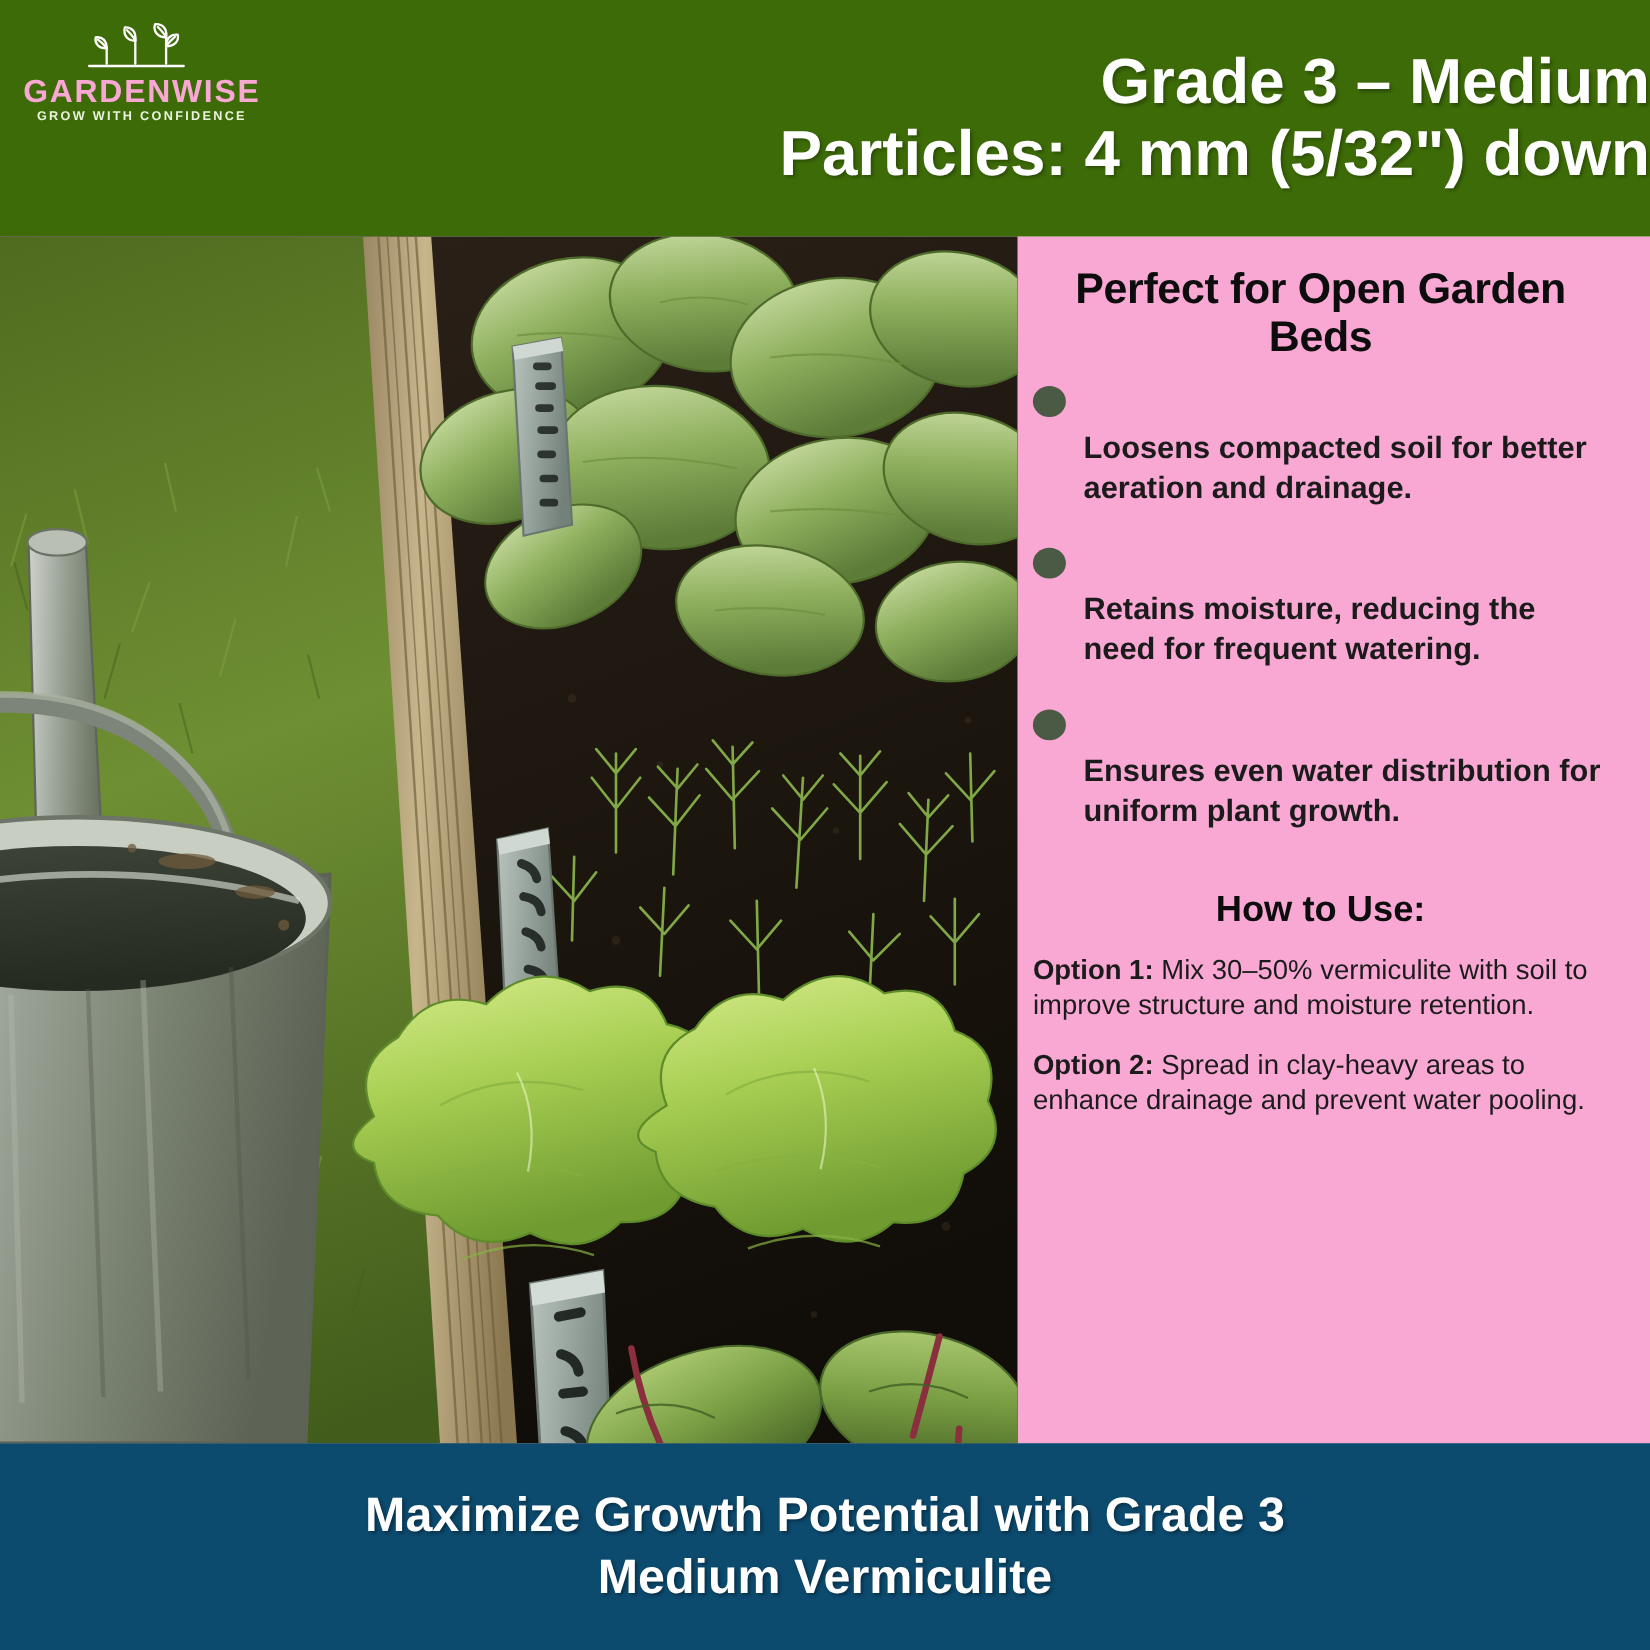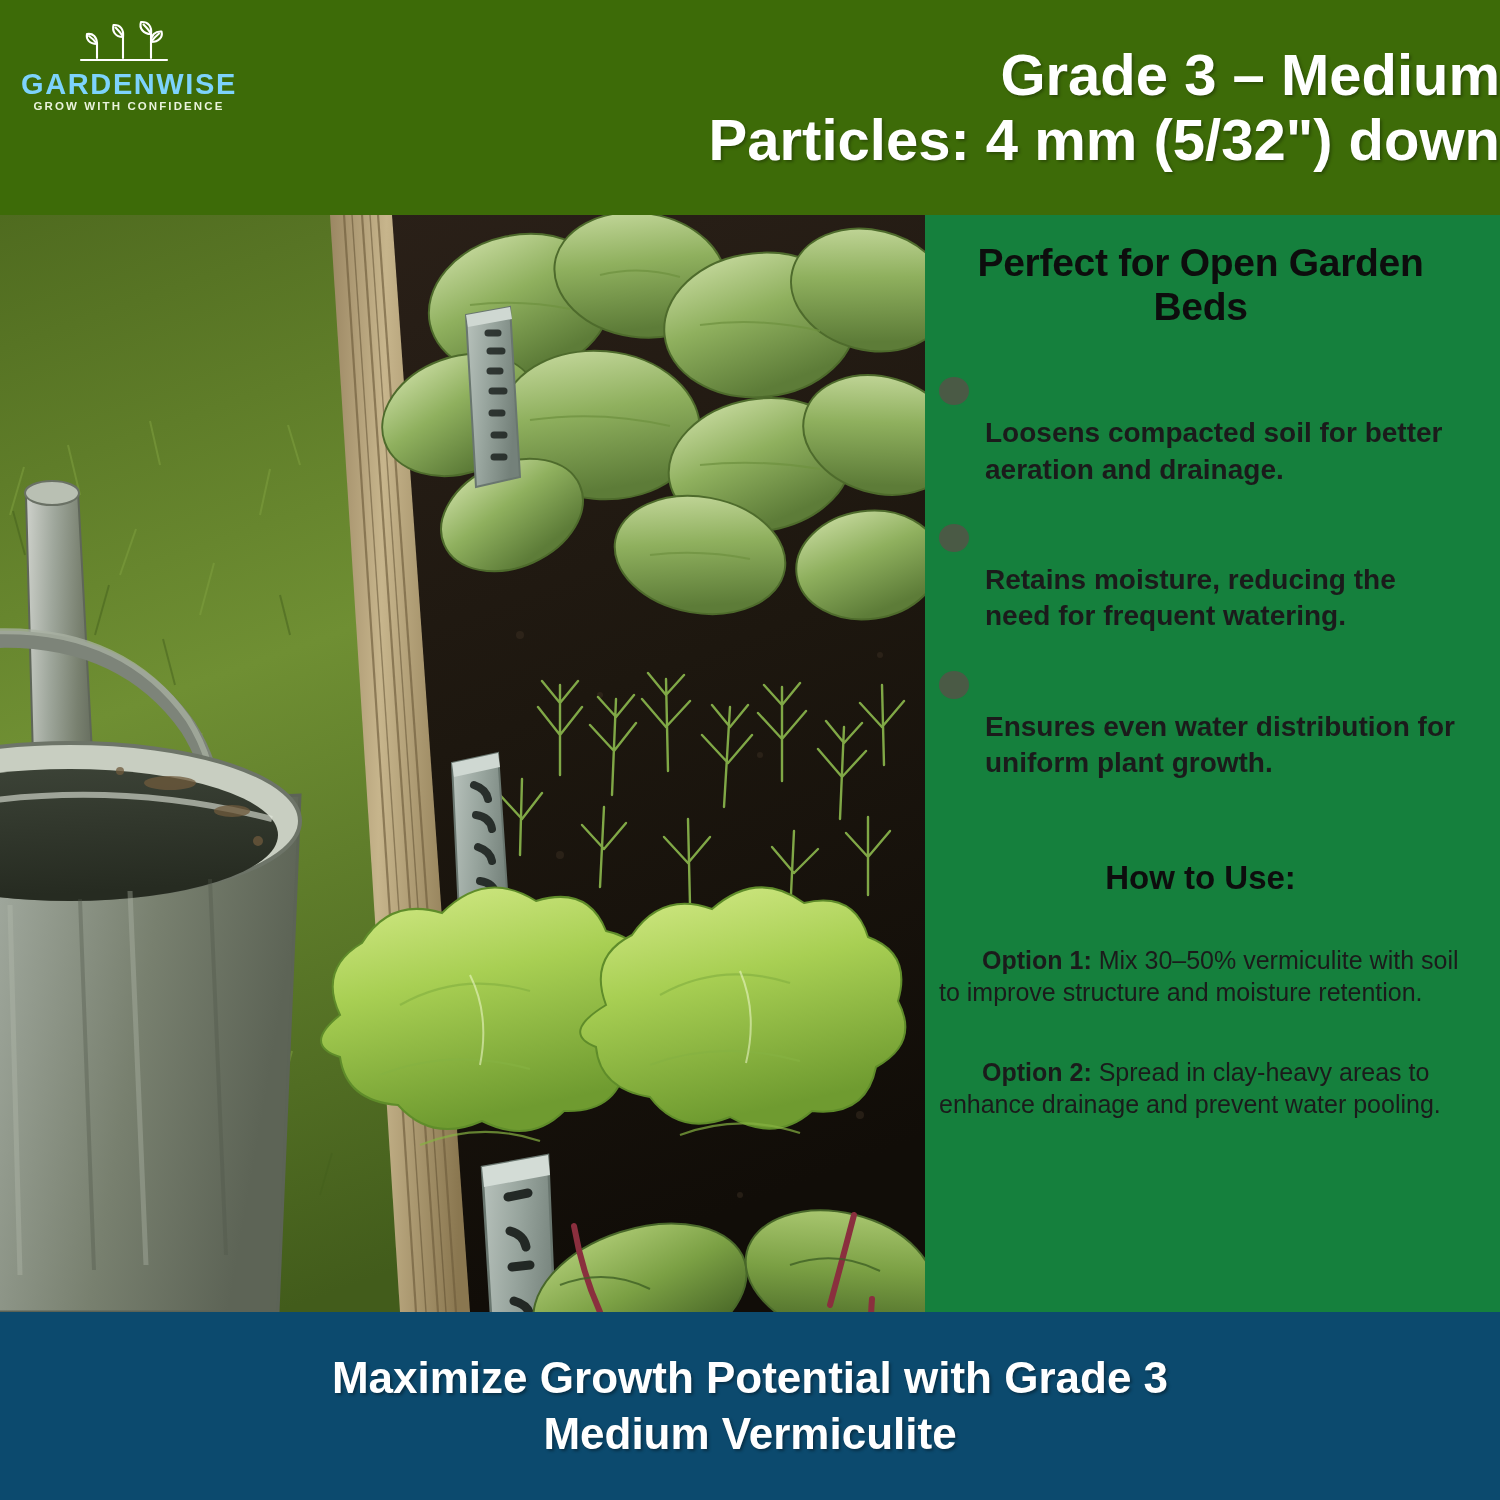--- a/index.html
+++ b/index.html
@@ -3,44 +3,44 @@
 <meta charset="utf-8">
 <style>
   html,body{margin:0;padding:0;background:#fff;}
   body{width:1500px;height:1500px;font-family:"Liberation Sans",sans-serif;overflow:hidden;}
   .poster{position:relative;width:1500px;height:1500px;background:#fff;display:flex;flex-direction:column;}
 
   
   .header{position:relative;height:215px;background:#3d6b08;flex:0 0 215px;display:flex;align-items:center;}
   .brand{position:absolute;left:14px;top:18px;width:230px;display:flex;flex-direction:column;align-items:center;gap:2px;}
   .brand-mark{width:116px;height:50px;display:block;}
-  .brand-name{color:#7dd3fc;font-size:29px;font-weight:700;letter-spacing:1.6px;line-height:1;}
+  .brand-name{color:#f9a8d4;font-size:29px;font-weight:700;letter-spacing:1.6px;line-height:1;}
   .brand-tag{color:#eaf3dd;font-size:11.5px;font-weight:700;letter-spacing:2.1px;line-height:1;}
   .header-title{width:100%;text-align:right;padding-left:120px;box-sizing:border-box;}
   .header-title .l1,.header-title .l2{color:#fff;font-weight:700;line-height:1.12;
      text-shadow:2px 2px 3px rgba(0,0,0,.28);}
   .header-title .l1{font-size:58px;}
   .header-title .l2{font-size:58px;}
 
   
   .body{flex:1 1 auto;display:flex;min-height:0;}
   .photo{position:relative;width:925px;flex:0 0 925px;overflow:hidden;background:#2c2012;}
   .photo svg{display:block;width:100%;height:100%;}
 
-  .panel{flex:1 1 auto;background:#15803d;padding:26px 38px 10px 14px;box-sizing:border-box;
-         display:flex;flex-direction:column;gap:26px;}
+  .panel{flex:1 1 auto;background:#f9a8d4;padding:26px 38px 10px 14px;box-sizing:border-box;
+         display:flex;flex-direction:column;}
   .panel-h{font-size:39px;font-weight:700;color:#0d0d0d;text-align:center;line-height:1.13;
            letter-spacing:-0.3px;margin:0 0 16px 0;padding:0 8px;}
   .bullets{list-style:none;margin:0 0 8px 0;padding:0;}
   .bullet{display:flex;gap:16px;margin-bottom:30px;align-items:flex-start;}
   .dot{flex:0 0 auto;width:30px;height:28px;border-radius:50%;background:#4a5a45;margin-top:6px;}
   .btxt{font-size:28px;line-height:1.30;color:#1b1b1b;font-weight:700;margin-top:44px;}
   .howto{font-size:33px;font-weight:700;color:#0d0d0d;text-align:center;margin:14px 0 22px 0;}
   .opt{font-size:25px;line-height:1.27;color:#1b1b1b;margin:0 0 22px 0;}
-  .opt b{font-weight:700;margin-left:43px;}
+  .opt b{font-weight:700;}
 
   
   .footer{flex:0 0 188px;background:#0c4a6e;display:flex;align-items:center;justify-content:center;}
   .footer-txt{color:#fff;text-align:center;font-size:44px;font-weight:700;line-height:1.28;
               text-shadow:2px 2px 3px rgba(0,0,0,.35);padding:0 40px;}
 </style>
 </head>
 <body>
 
 <div class="poster">

